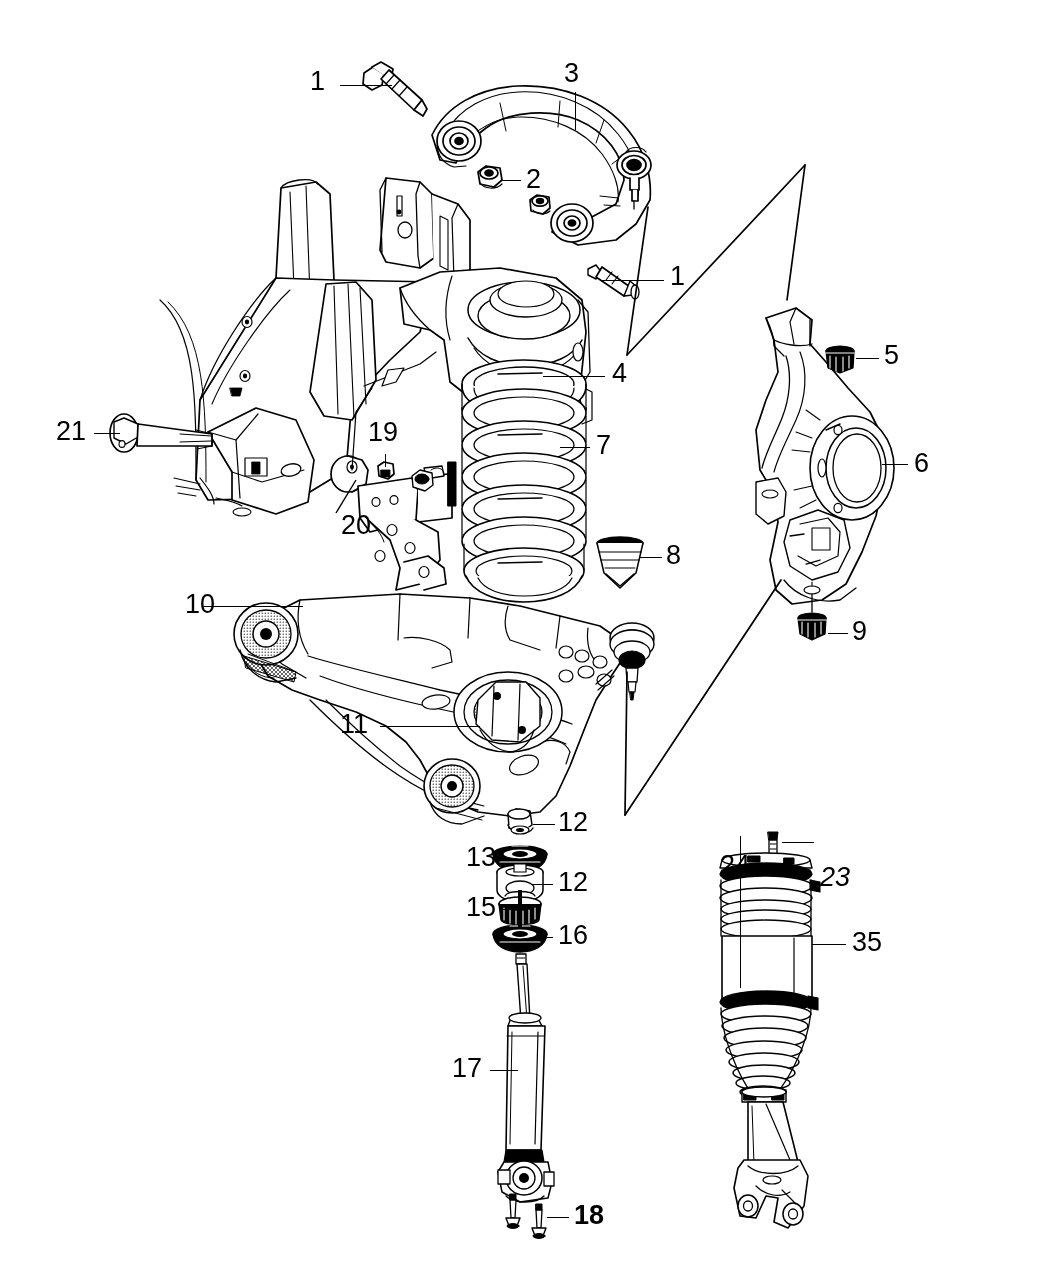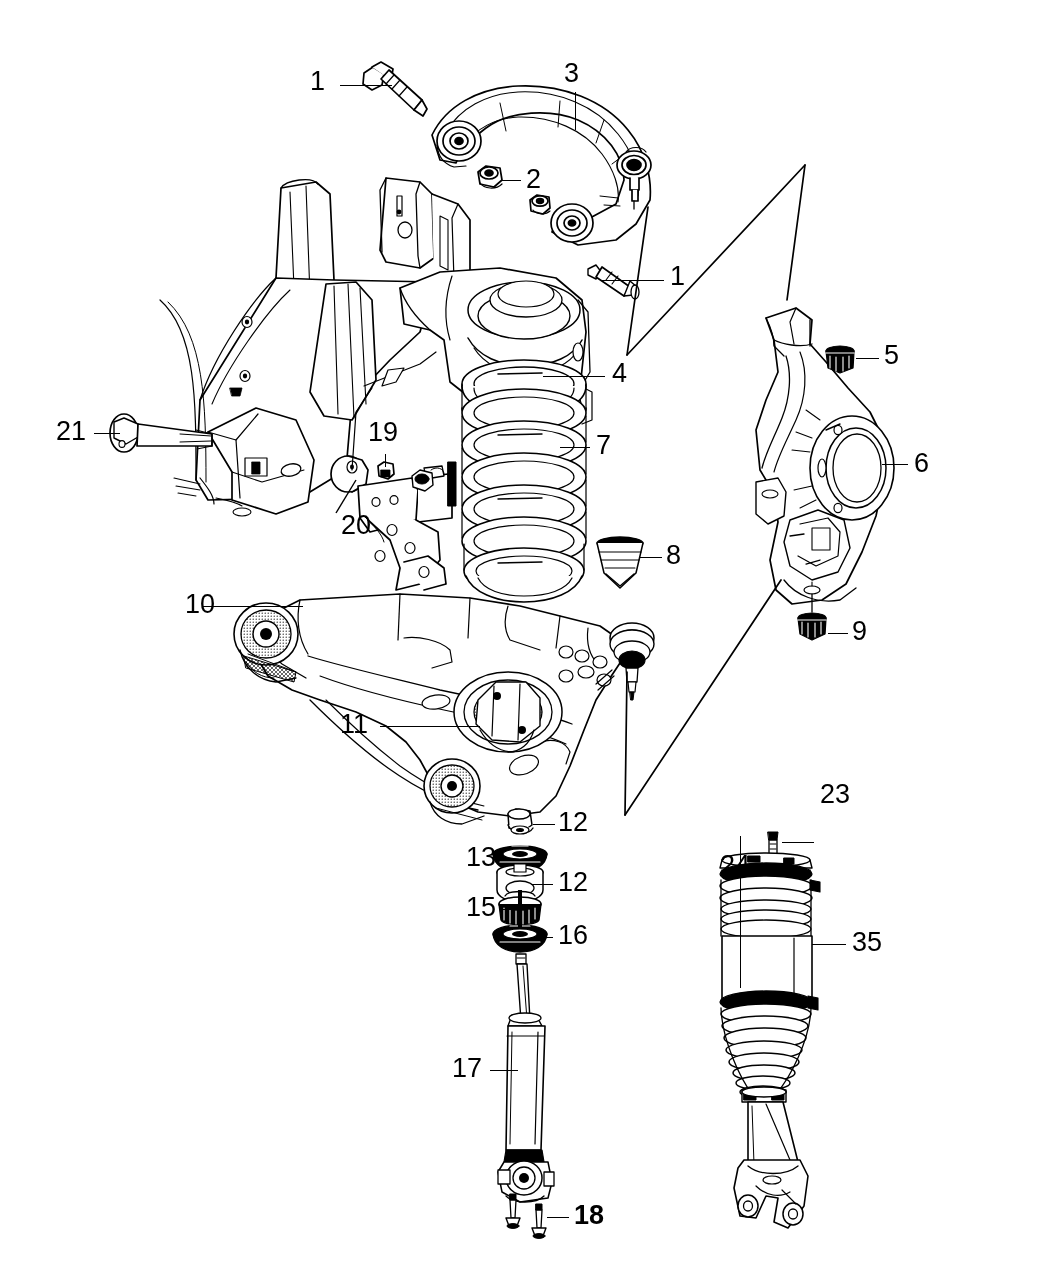--- a/index.html
+++ b/index.html
@@ -642,20 +642,20 @@
 
   <div class="callout" style="left:452px; top:1055px;">17</div>
   <div class="lead" style="left:490px; top:1070px; width:28px;"></div>
 
   <div class="callout" style="left:574px; top:1202px;font-weight:bold;">18</div>
   <div class="lead" style="left:547px; top:1217px; width:22px;"></div>
 
   <div class="callout" style="left:720px; top:804px;margin-top:48px;">24</div>
   <div class="lead-v" style="left:740px; top:836px; height:152px;"></div>
 
-  <div class="callout" style="left:820px; top:781px;">23</div>
+  <div class="callout" style="left:820px; top:864px;font-style:italic;">23</div>
   <div class="lead" style="left:782px; top:842px; width:32px;"></div>
 
   <div class="callout" style="left:852px; top:929px;">35</div>
   <div class="lead" style="left:812px; top:944px; width:34px;"></div>
 
 </div>
 </div>
 
 </body></html>

